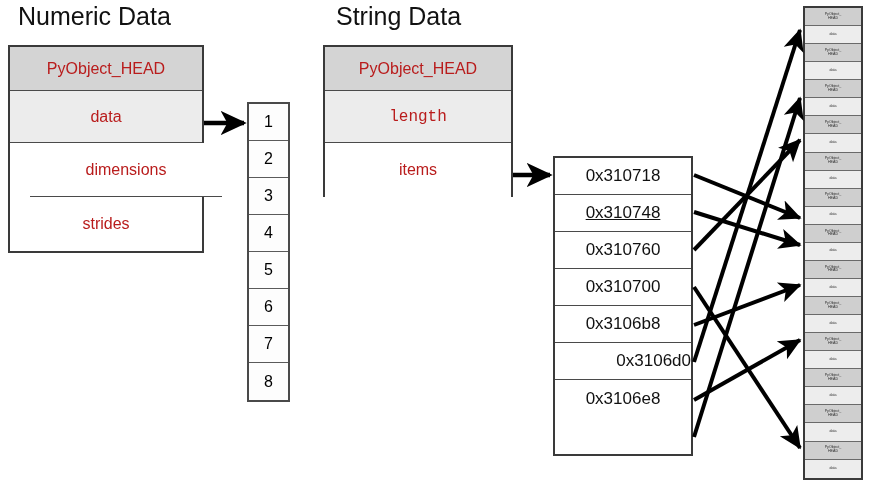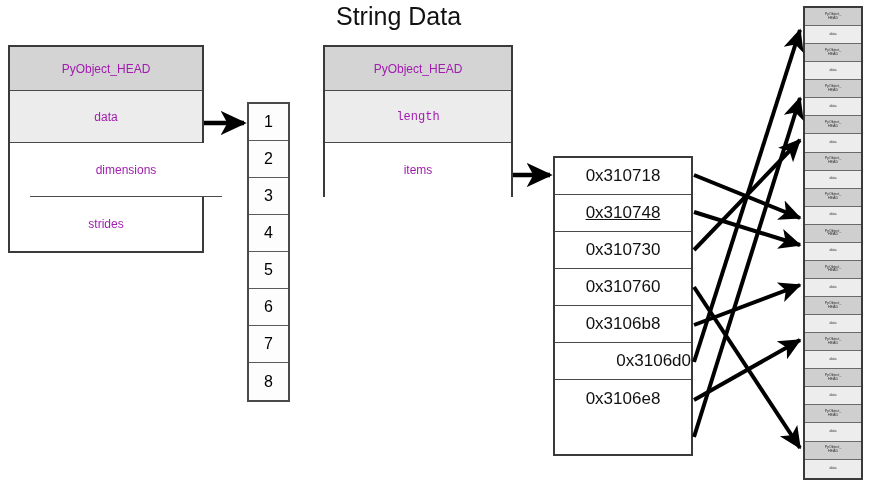--- a/index.html
+++ b/index.html
@@ -32,22 +32,22 @@
     border: 2px solid #3a3a3a;
     box-sizing: border-box;
     background: #ffffff;
   }
   .struct .field {
     box-sizing: border-box;
     width: 100%;
     display: flex;
     align-items: center;
     justify-content: center;
-    font-size: 12px;
-    color: #a21caf;
+    font-size: 16px;
+    color: #b91c1c;
     border-bottom: 1px solid #4a4a4a;
     background: #ffffff;
   }
   .struct .field:last-child { border-bottom: none; }
   .struct .field.head { background: #d4d4d4; }
   .struct .field.shaded { background: #ececec; }
 
   
   .cellcol {
     position: absolute;
@@ -114,20 +114,21 @@
     left: 0; top: 0;
     width: 871px; height: 486px;
     pointer-events: none;
   }
 </style>
 </head>
 <body>
 
 <div id="canvas">
 
+  <div class="title" id="title-0" style="left: 18px; top: 2px;">Numeric Data</div>
   <div class="title" id="title-1" style="left: 336px; top: 2px;">String Data</div>
 
   <div class="struct" id="numeric-struct" style="left: 8px; top: 45px; width: 196px; height: 208px;">
       <div class="field head" style="height: 44px;">
         <span>PyObject_HEAD</span>
       </div>
       <div class="field shaded" style="height: 52px;">
         <span>data</span>
       </div>
       <div class="field" style="height: 54px; margin-left: 20px;">
@@ -178,24 +179,24 @@
     </div>
 
   <div class="ptrtable" id="pointer-table" style="left: 553px; top: 156px; width: 140px; height: 300px;">
       <div class="prow" style="height: 37px;">
         <span>0x310718</span>
       </div>
       <div class="prow" style="height: 37px; text-decoration: underline;">
         <span>0x310748</span>
       </div>
       <div class="prow" style="height: 37px;">
-        <span>0x310730</span>
-      </div>
-      <div class="prow" style="height: 37px;">
         <span>0x310760</span>
+      </div>
+      <div class="prow" style="height: 37px;">
+        <span>0x310700</span>
       </div>
       <div class="prow" style="height: 37px;">
         <span>0x3106b8</span>
       </div>
       <div class="prow" style="height: 37px; justify-content: flex-end;">
         <span>0x3106d0</span>
       </div>
       <div class="prow" style="height: 37px;">
         <span>0x3106e8</span>
       </div>

